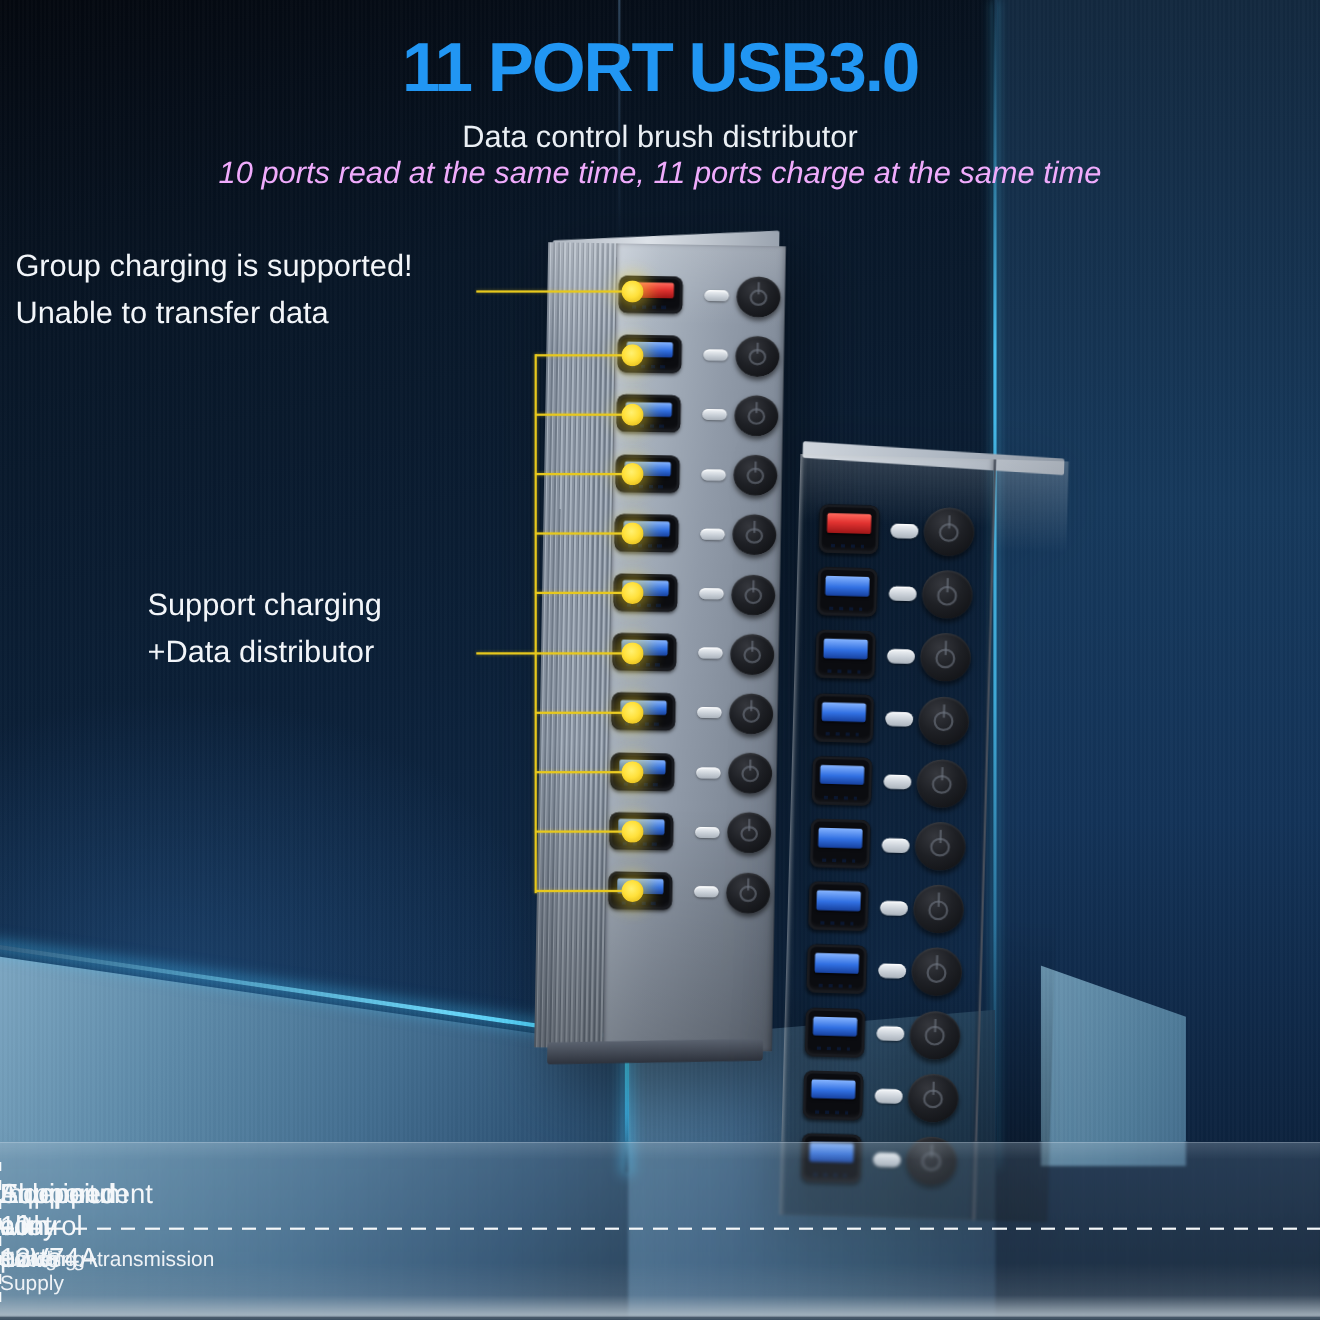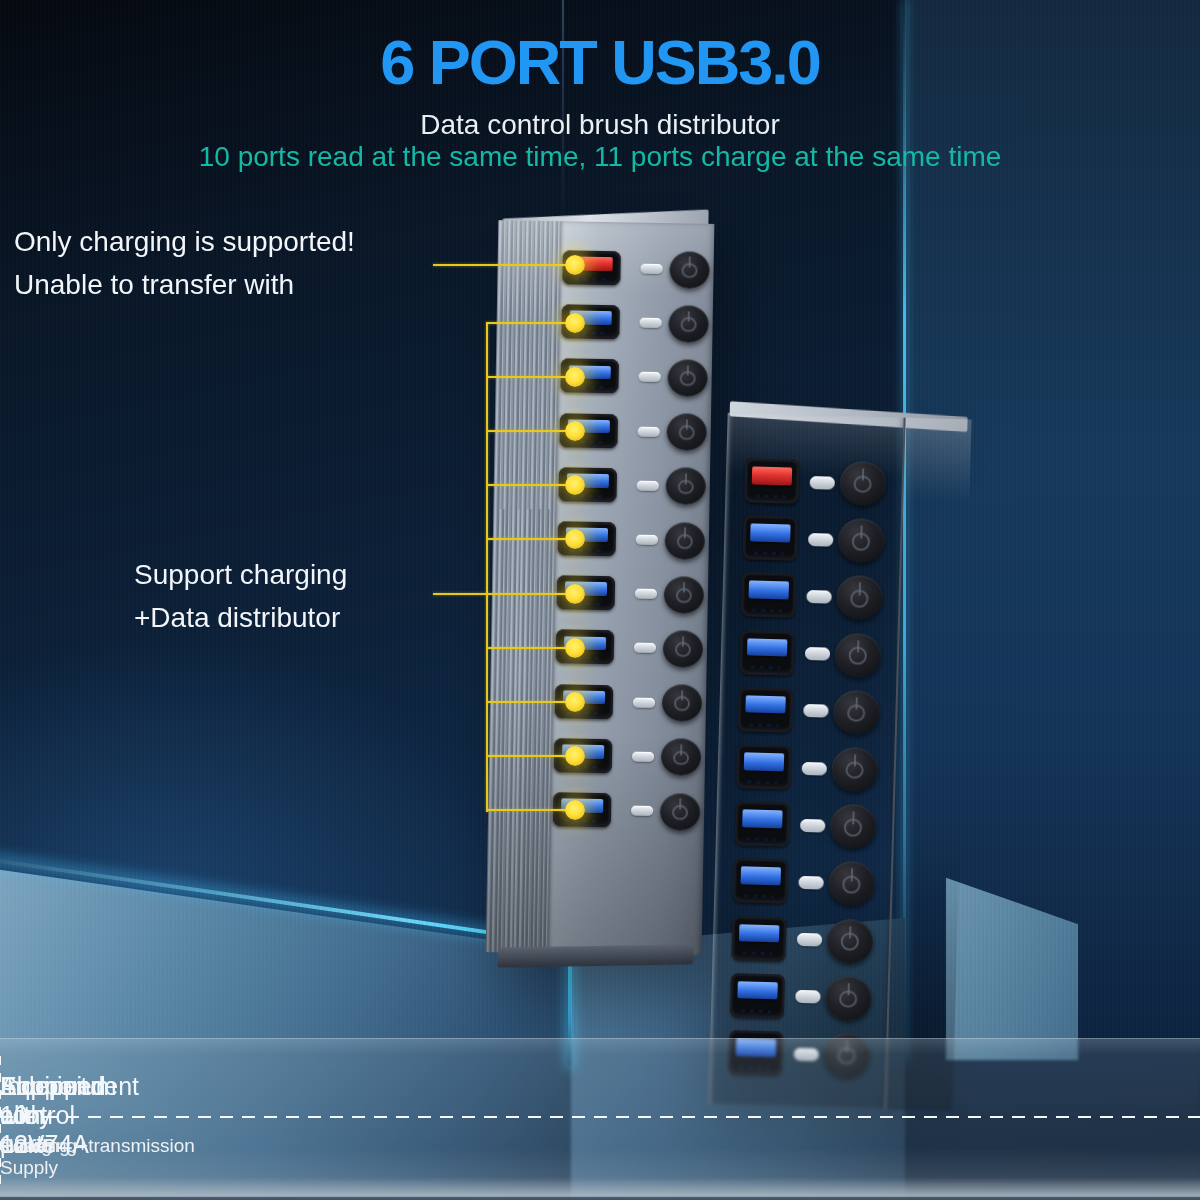--- a/index.html
+++ b/index.html
@@ -95,26 +95,26 @@
     background:radial-gradient(circle at 38% 30%, #35373d 0%, #1e2025 45%, #0d0e11 100%);
     box-shadow:0 3px 5px rgba(0,0,0,.55), inset 0 1px 2px rgba(255,255,255,.1);}
   .pwr-ring{left:50%; top:52%; width:40%; height:40%; transform:translate(-50%,-50%);
     border:2px solid rgba(112,118,130,.6); border-radius:50%;}
   .pwr-stem{left:50%; top:16%; width:2px; height:28%; transform:translateX(-50%); background:rgba(112,118,130,.6);}
 
   
   .header{z-index:7; left:0; width:100%; text-align:center;}
   .title{top:26px; font-size:63px; font-weight:800; letter-spacing:-2px; color:var(--accent-blue,#2196f3);}
   .subtitle{top:109px; font-size:28px; color:#eaeff4;}
-  .tagline{top:141px; font-size:28px; color:#14b8a6;}
+  .tagline{top:141px; font-size:28px; color:#f0abfc;font-style:italic;}
 
   
   .callout-text{z-index:7; font-size:28px; line-height:43px; color:#f2f5f9; text-align:left;}
   #callout-charge-only{left:14px; top:220px;}
-  #callout-data{left:134px; top:553px;}
+  #callout-data{left:134px; top:528px;}
   #annot{inset:0; z-index:5;}
   .yline{background:var(--callout-yellow,#e7c81d); box-shadow:0 0 3px rgba(230,200,30,.5);}
   .ydot{width:20px; height:20px; border-radius:50%;
     background:radial-gradient(circle at 45% 40%, #fff170 0%, var(--dot-yellow,#ffe03a) 45%, #d8ae10 100%);
     box-shadow:0 0 14px 7px rgba(250,220,50,.45);}
 
   
   #feature-bar{left:0; top:1038px; width:1200px; height:162px; z-index:6;}
   .bar-bg{inset:0;
     background:linear-gradient(180deg, rgba(185,203,216,.30) 0%, rgba(150,170,185,.18) 10%, rgba(130,150,166,.16) 68%, rgba(150,166,180,.30) 86%, rgba(175,188,198,.88) 97%, rgba(120,134,146,.95) 100%);
@@ -426,27 +426,27 @@
       <div class="yline" style="left: 487px; top: 647px; width: 88px; height: 2px;"></div>
       <div class="ydot" style="left: 565px; top: 638px;"></div>
       <div class="yline" style="left: 487px; top: 701px; width: 88px; height: 2px;"></div>
       <div class="ydot" style="left: 565px; top: 692px;"></div>
       <div class="yline" style="left: 487px; top: 755px; width: 88px; height: 2px;"></div>
       <div class="ydot" style="left: 565px; top: 746px;"></div>
       <div class="yline" style="left: 487px; top: 809px; width: 88px; height: 2px;"></div>
       <div class="ydot" style="left: 565px; top: 800px;"></div>
     </div>
 
-  <div class="header title">6 PORT USB3.0</div>
+  <div class="header title">11 PORT USB3.0</div>
   <div class="header subtitle">Data control brush distributor</div>
   <div class="header tagline">10 ports read at the same time, 11 ports charge at the same time</div>
 
   <div class="callout-text" id="callout-charge-only">
-    <div style="position:static">Only charging is supported!</div>
-    <div style="position:static">Unable to transfer with</div>
+    <div style="position:static">Group charging is supported!</div>
+    <div style="position:static">Unable to transfer data</div>
   </div>
   <div class="callout-text" id="callout-data">
     <div style="position:static">Support charging</div>
     <div style="position:static">+Data distributor</div>
   </div>
 
   <div id="feature-bar">
     <div class="bar-bg"></div>
     <div id="features-grid">
         <div class="feature-col">

